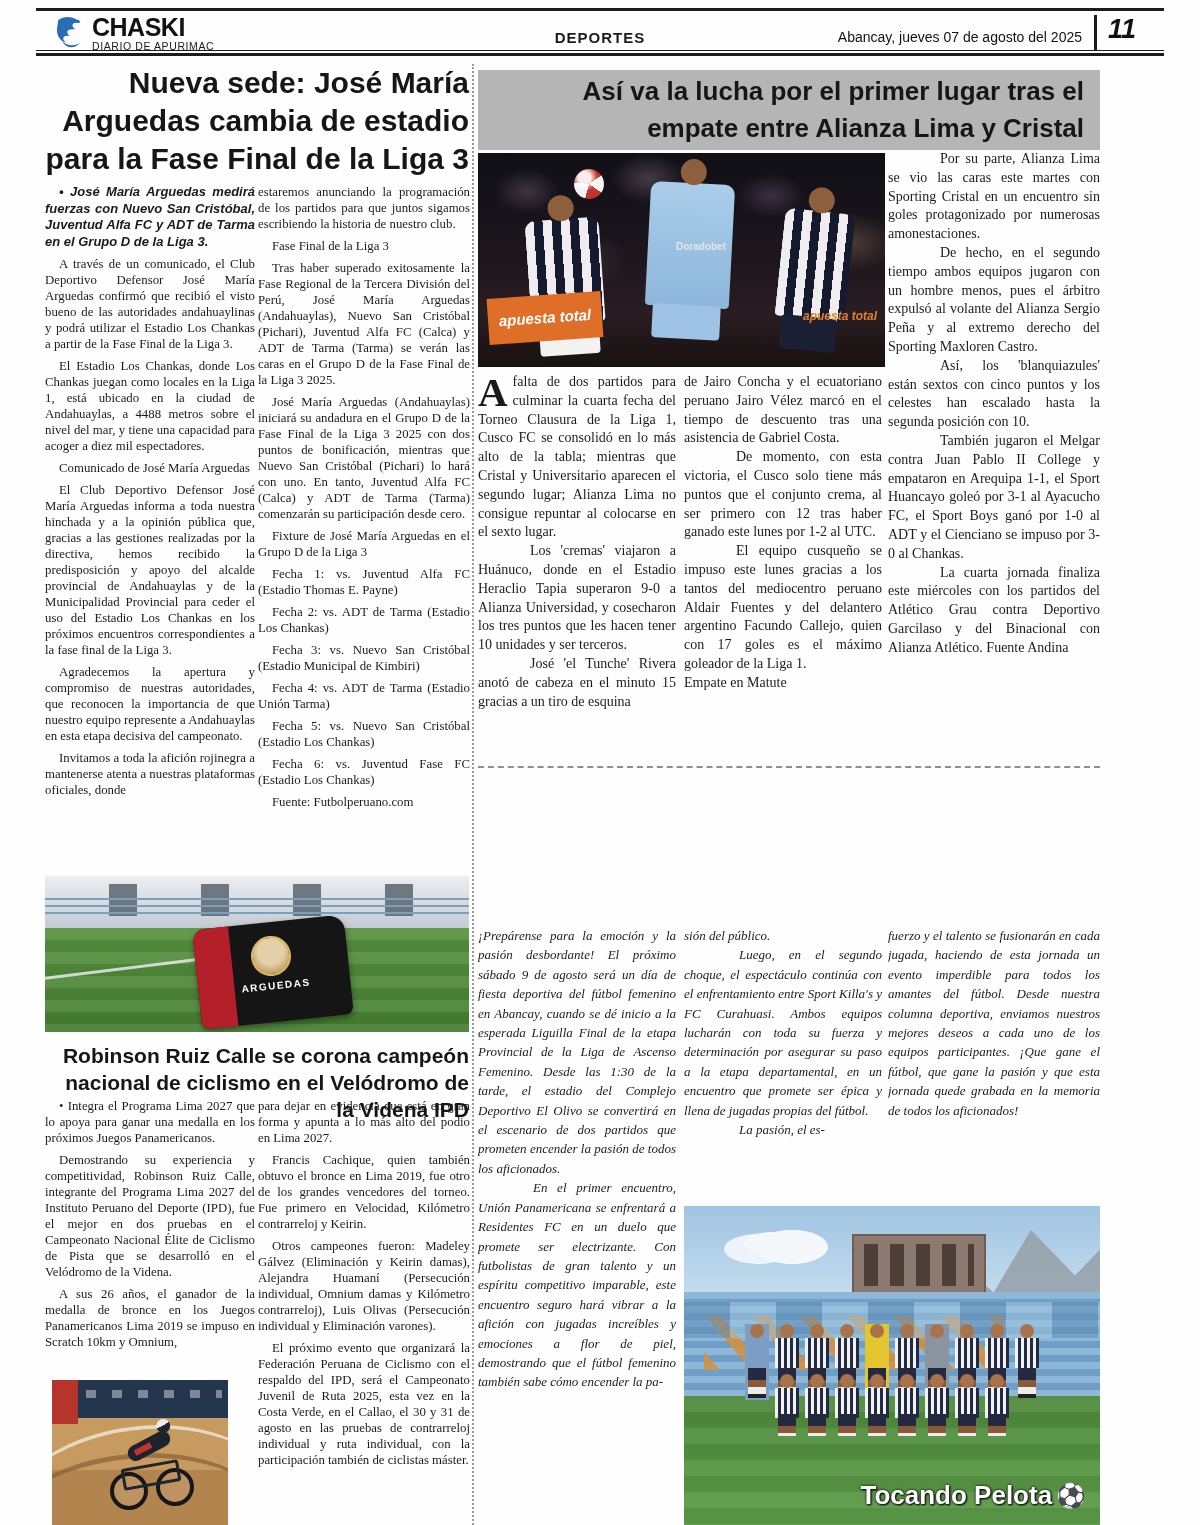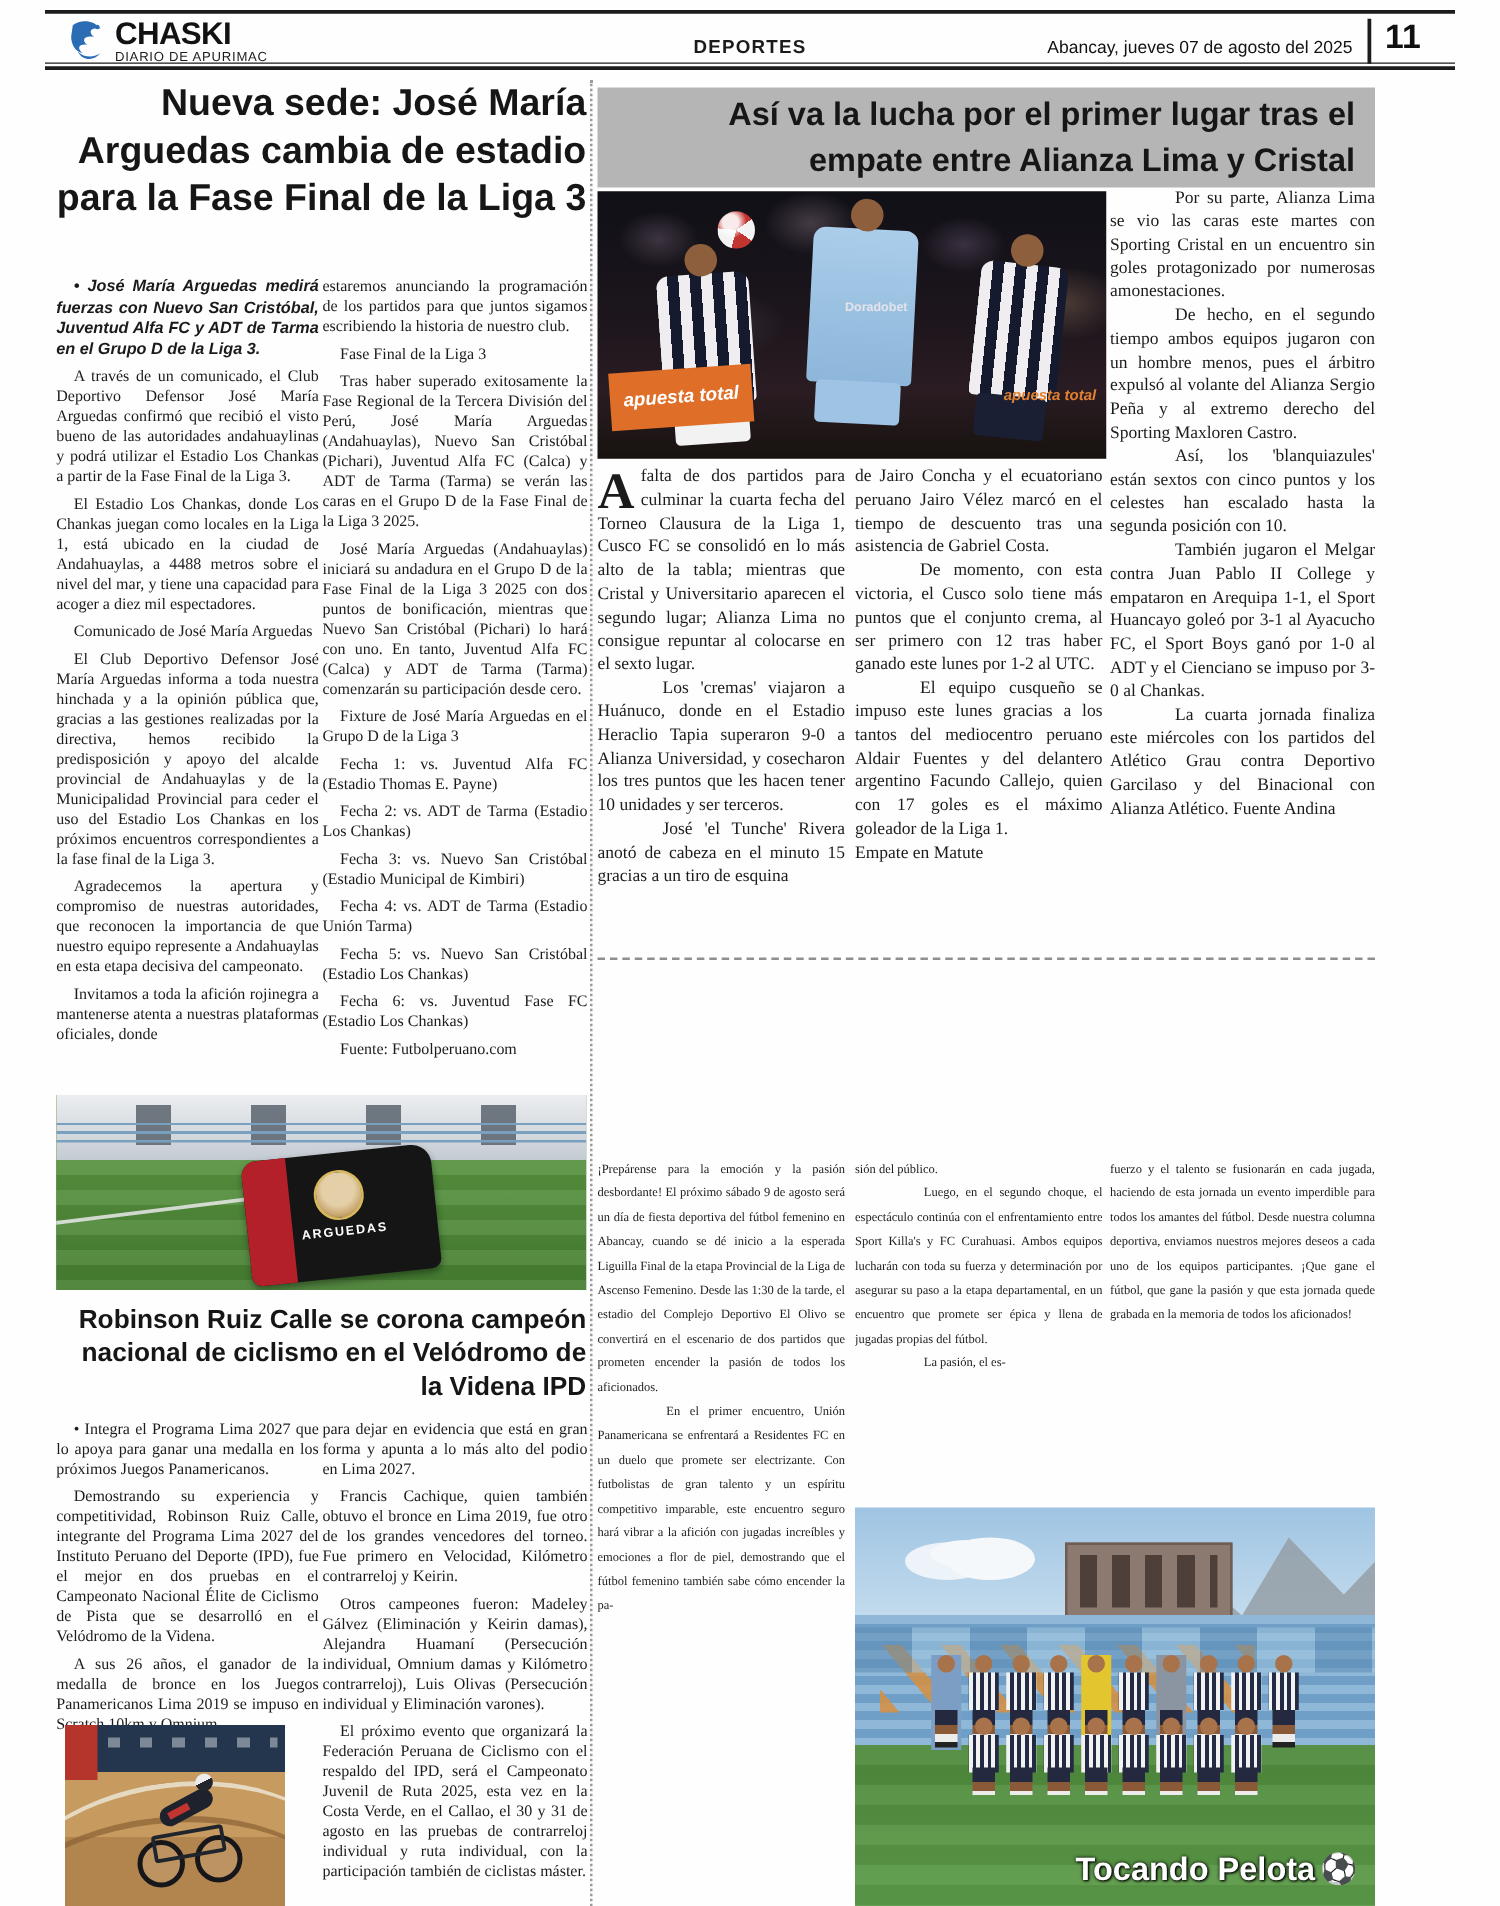--- a/index.html
+++ b/index.html
@@ -6,42 +6,42 @@
   .page{position:relative;width:1200px;height:1525px;background:#fefefe;margin:0 auto;overflow:hidden;
         font-family:"Liberation Serif",serif;color:#1b1b1b;}
   .abs{position:absolute;}
 
   
   .rule{position:absolute;background:#1c1c1c;}
   .brand{font-family:"Liberation Sans",sans-serif;font-weight:700;font-size:25px;letter-spacing:-.5px;color:#121212;}
   .brand-sub{font-family:"Liberation Sans",sans-serif;font-size:10.5px;letter-spacing:.6px;color:#1a1a1a;}
   .section-title{font-family:"Liberation Sans",sans-serif;font-weight:700;font-size:15px;letter-spacing:1px;text-align:center;width:100%;}
   .date-line{font-family:"Liberation Sans",sans-serif;font-size:14px;color:#111;}
-  .page-num{font-family:"Liberation Sans",sans-serif;font-weight:700;font-size:27px;color:#111;}
+  .page-num{font-family:"Liberation Sans",sans-serif;font-weight:700;font-size:27px;color:#111;font-style:italic;}
 
   
   .v-divider{position:absolute;left:472px;top:64px;height:1461px;width:0;border-left:2px dotted #9b9b9b;}
   .h-divider{position:absolute;left:478px;top:766px;width:622px;height:0;border-top:2px dashed #8f8f8f;}
 
   
   .headline{font-family:"Liberation Sans",sans-serif;font-weight:700;color:#161616;text-align:right;}
   .hl-liga3{left:45px;top:64px;width:424px;font-size:30px;line-height:38px;}
   .banner{left:478px;top:70px;width:622px;height:80px;background:#b5b5b5;display:flex;align-items:center;justify-content:center;}
   .banner .headline{font-size:26px;line-height:37px;width:96%;}
   .hl-liguilla{left:478px;top:776px;width:622px;font-size:31px;line-height:49px;}
   .hl-ciclismo{left:45px;top:1042px;width:424px;font-size:21px;line-height:27px;}
 
   
   .col{position:absolute;overflow:hidden;text-align:justify;}
-  .body-sm{font-size:12.8px;line-height:16px;margin-top:37px;}
+  .body-sm{font-size:12.8px;line-height:16px;}
   .body-sm p{margin:0 0 6px 0;text-indent:14px;}
   .lead-italic{font-family:"Liberation Sans",sans-serif;font-style:italic;font-weight:600;font-size:13px;line-height:16.5px;text-indent:14px;margin:0 0 7px 0;}
   .body-md{font-size:14px;line-height:18.8px;}
   .body-md p{margin:0;text-indent:52px;}
-  .body-lg{font-size:10px;line-height:19.4px;}
+  .body-lg{font-size:13px;line-height:19.4px;font-style:italic;}
   .body-lg p{margin:0;text-indent:55px;}
   p.cont{text-indent:0;}
   .dropcap{float:left;font-family:"Liberation Serif",serif;font-weight:700;font-size:41px;line-height:34px;padding:2px 5px 0 0;}
 
   
   .photo{position:absolute;overflow:hidden;background:#777;}
 
   
   .mp{background:linear-gradient(180deg,#101017 0%,#1c151c 45%,#2a1c22 75%,#17120f 100%);}
   .mp-bokeh{position:absolute;inset:0;background-image:

